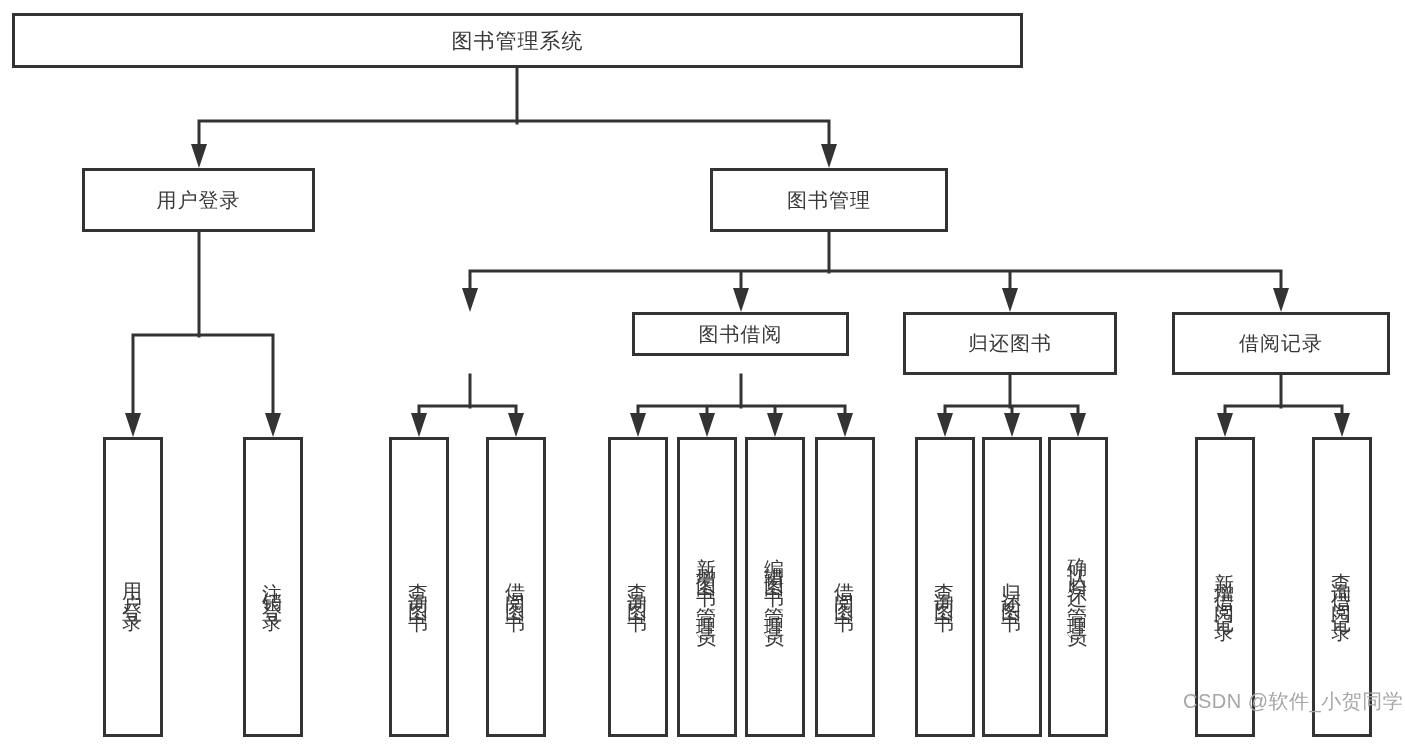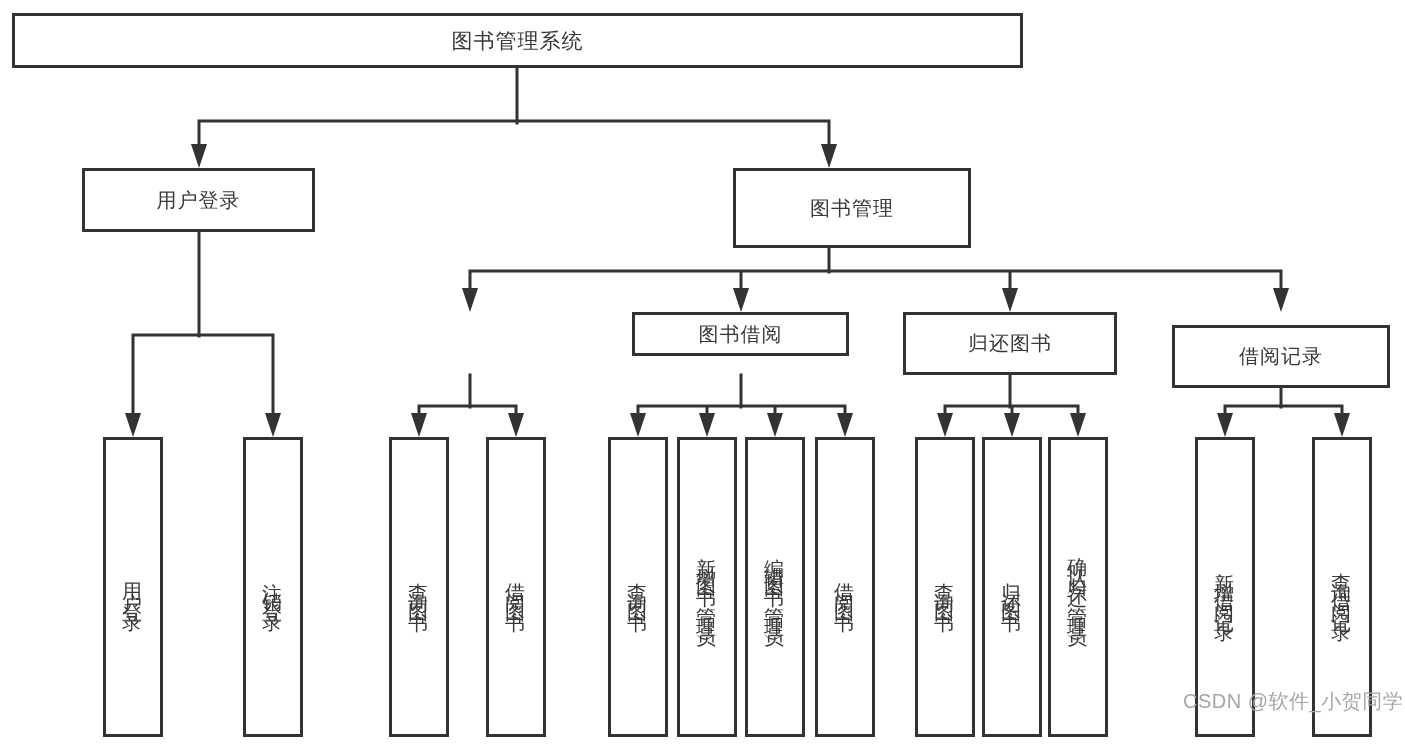--- a/index.html
+++ b/index.html
@@ -26,25 +26,25 @@
     display: flex;
     align-items: center;
     justify-content: center;
     font-size: 20px;
     letter-spacing: 1px;
     text-align: right;
     z-index: 2;
   }
   .node.root  { left: 12px;   top: 13px;  width: 1011px; height: 55px; font-size: 21px; }
   .node.lvl2a { left: 82px;   top: 168px; width: 233px;  height: 64px; }
-  .node.lvl2b { left: 710px;  top: 168px; width: 238px;  height: 80px; margin-left: 23px; }
+  .node.lvl2b { left: 710px;  top: 168px; width: 238px;  height: 64px; }
   .node.lvl3a { left: 362px;  top: 312px; width: 216px;  height: 63px; }
   .node.lvl3b { left: 632px;  top: 312px; width: 217px;  height: 44px; }
   .node.lvl3c { left: 903px;  top: 312px; width: 214px;  height: 63px; }
-  .node.lvl3d { left: 1172px; top: 312px; width: 218px;  height: 63px; margin-top: 13px; }
+  .node.lvl3d { left: 1172px; top: 312px; width: 218px;  height: 63px; }
   .vnode {
     writing-mode: vertical-rl;
     letter-spacing: 10px;
     top: 437px;
     width: 60px;
     height: 300px;
     font-size: 20px;
   }
   .leaf-ul1 { left: 103px; }
   .leaf-ul2 { left: 243px; }

